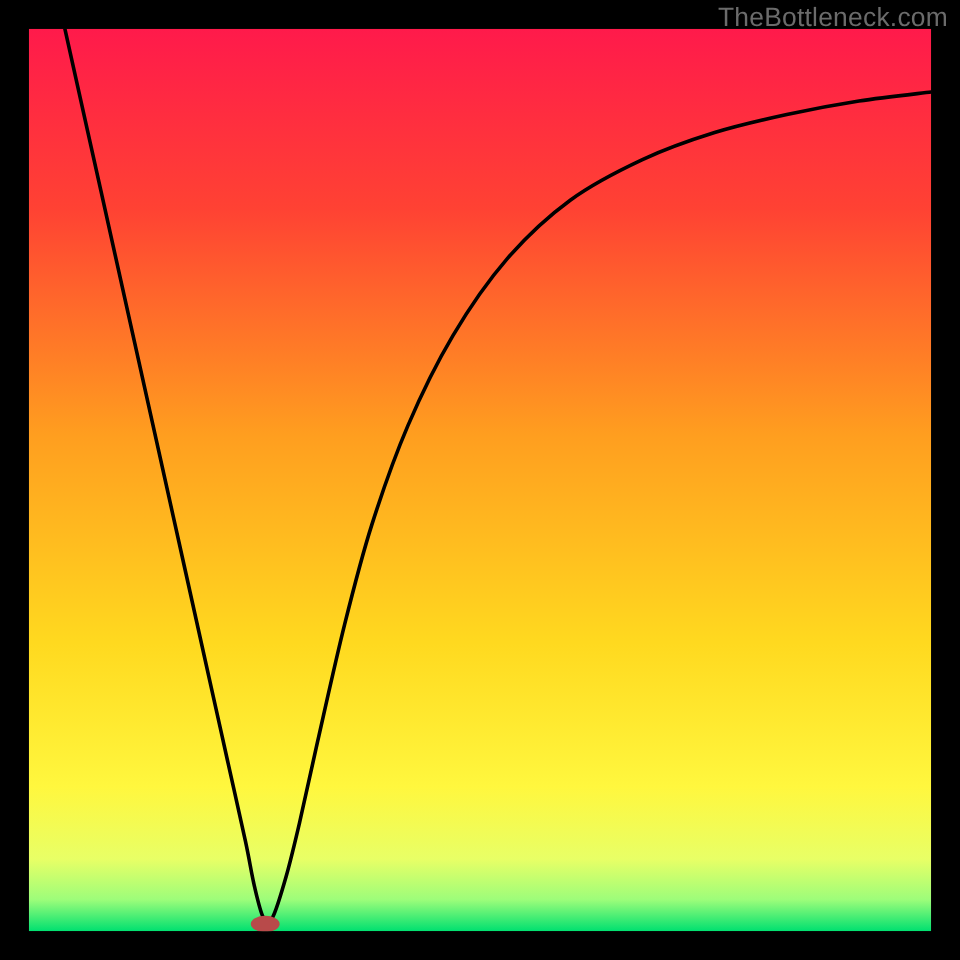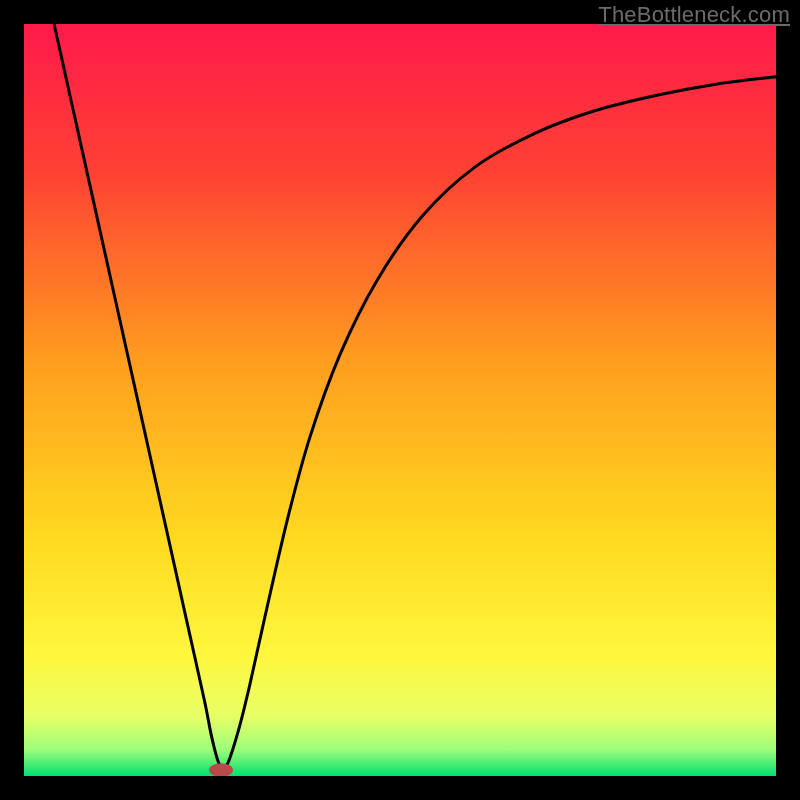--- a/index.html
+++ b/index.html
@@ -27,21 +27,20 @@
     height: 752px;
   }
   .watermark {
     position: absolute;
     top: 2px;
     right: 10px;
     color: #6b6b6b;
     font-size: 22px;
     font-weight: 500;
     letter-spacing: 0.2px;
-    text-decoration: underline;
   }
   svg { display: block; }
 </style>
 </head>
 <body>
 
 <div class="frame">
   <svg class="plot-area" viewBox="0 0 752 752">
     <defs>
       <linearGradient id="bg-grad" x1="0" y1="0" x2="0" y2="1">

